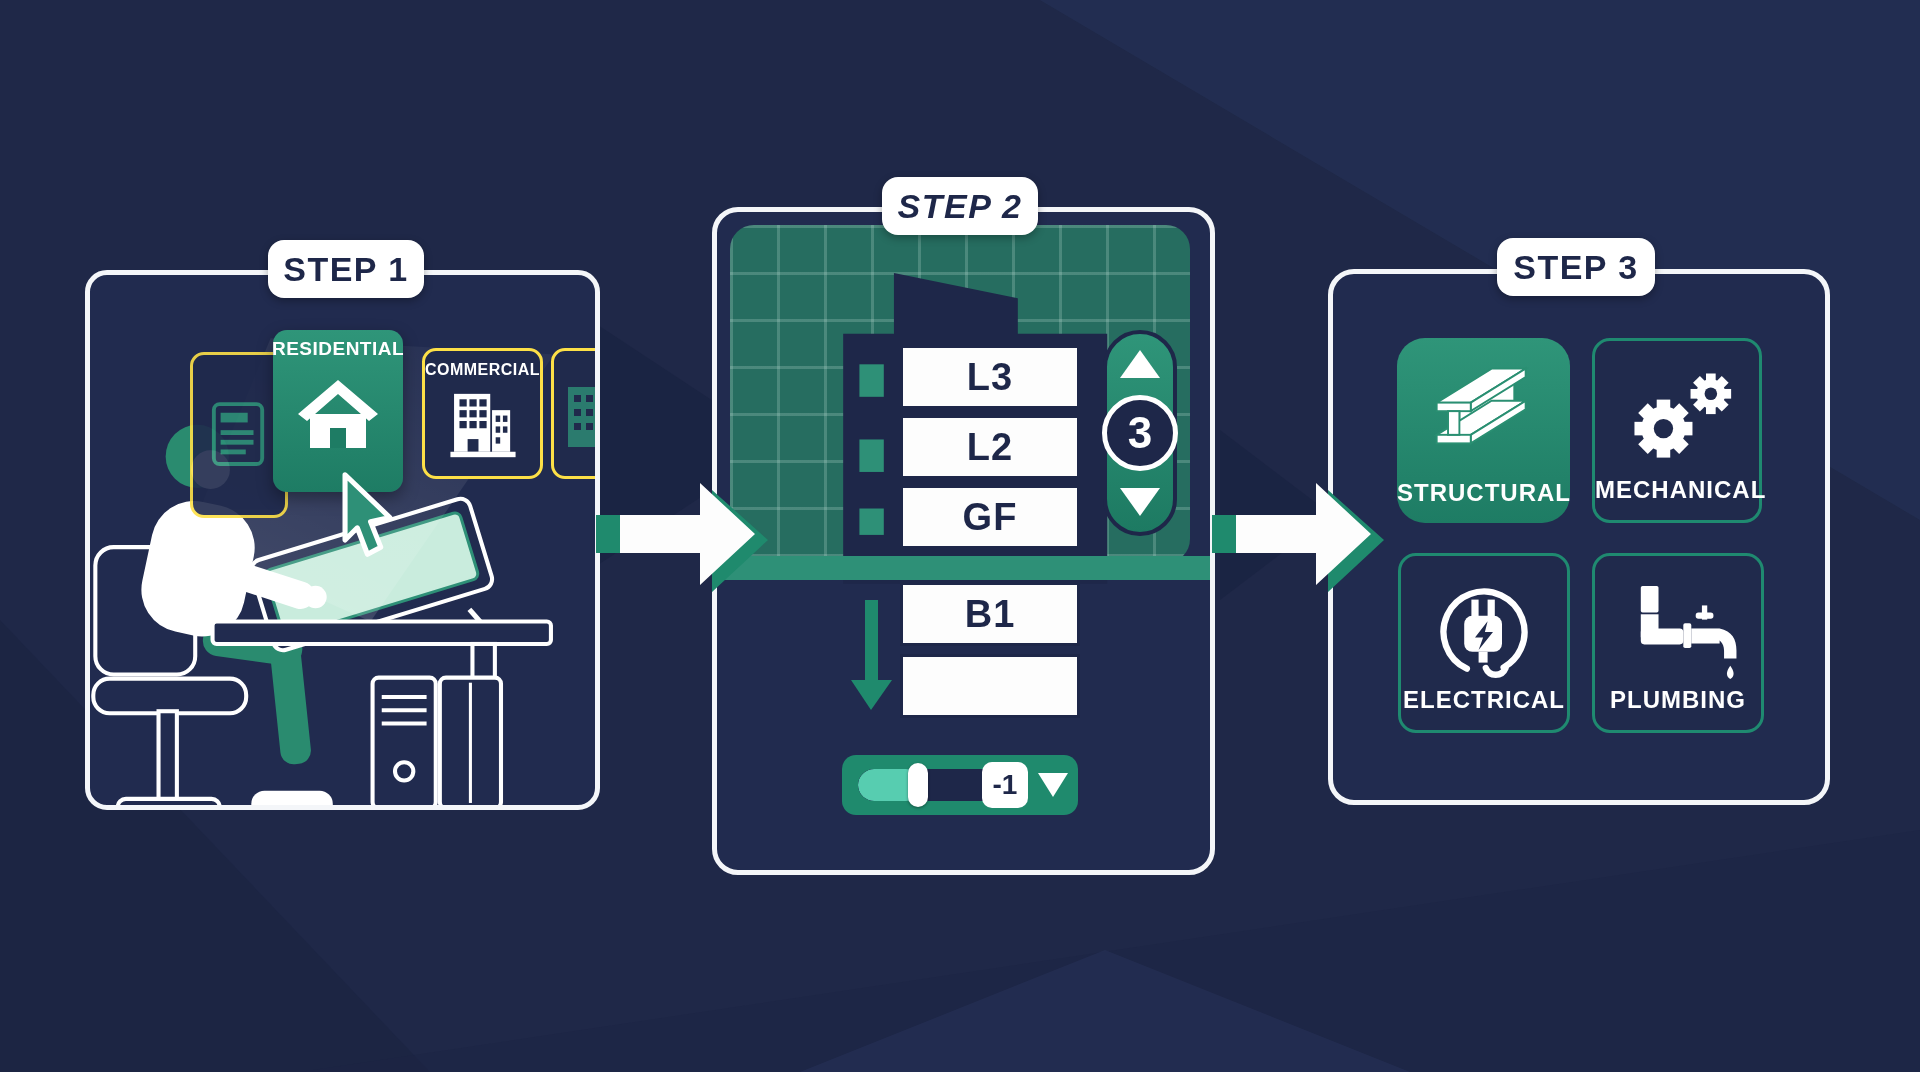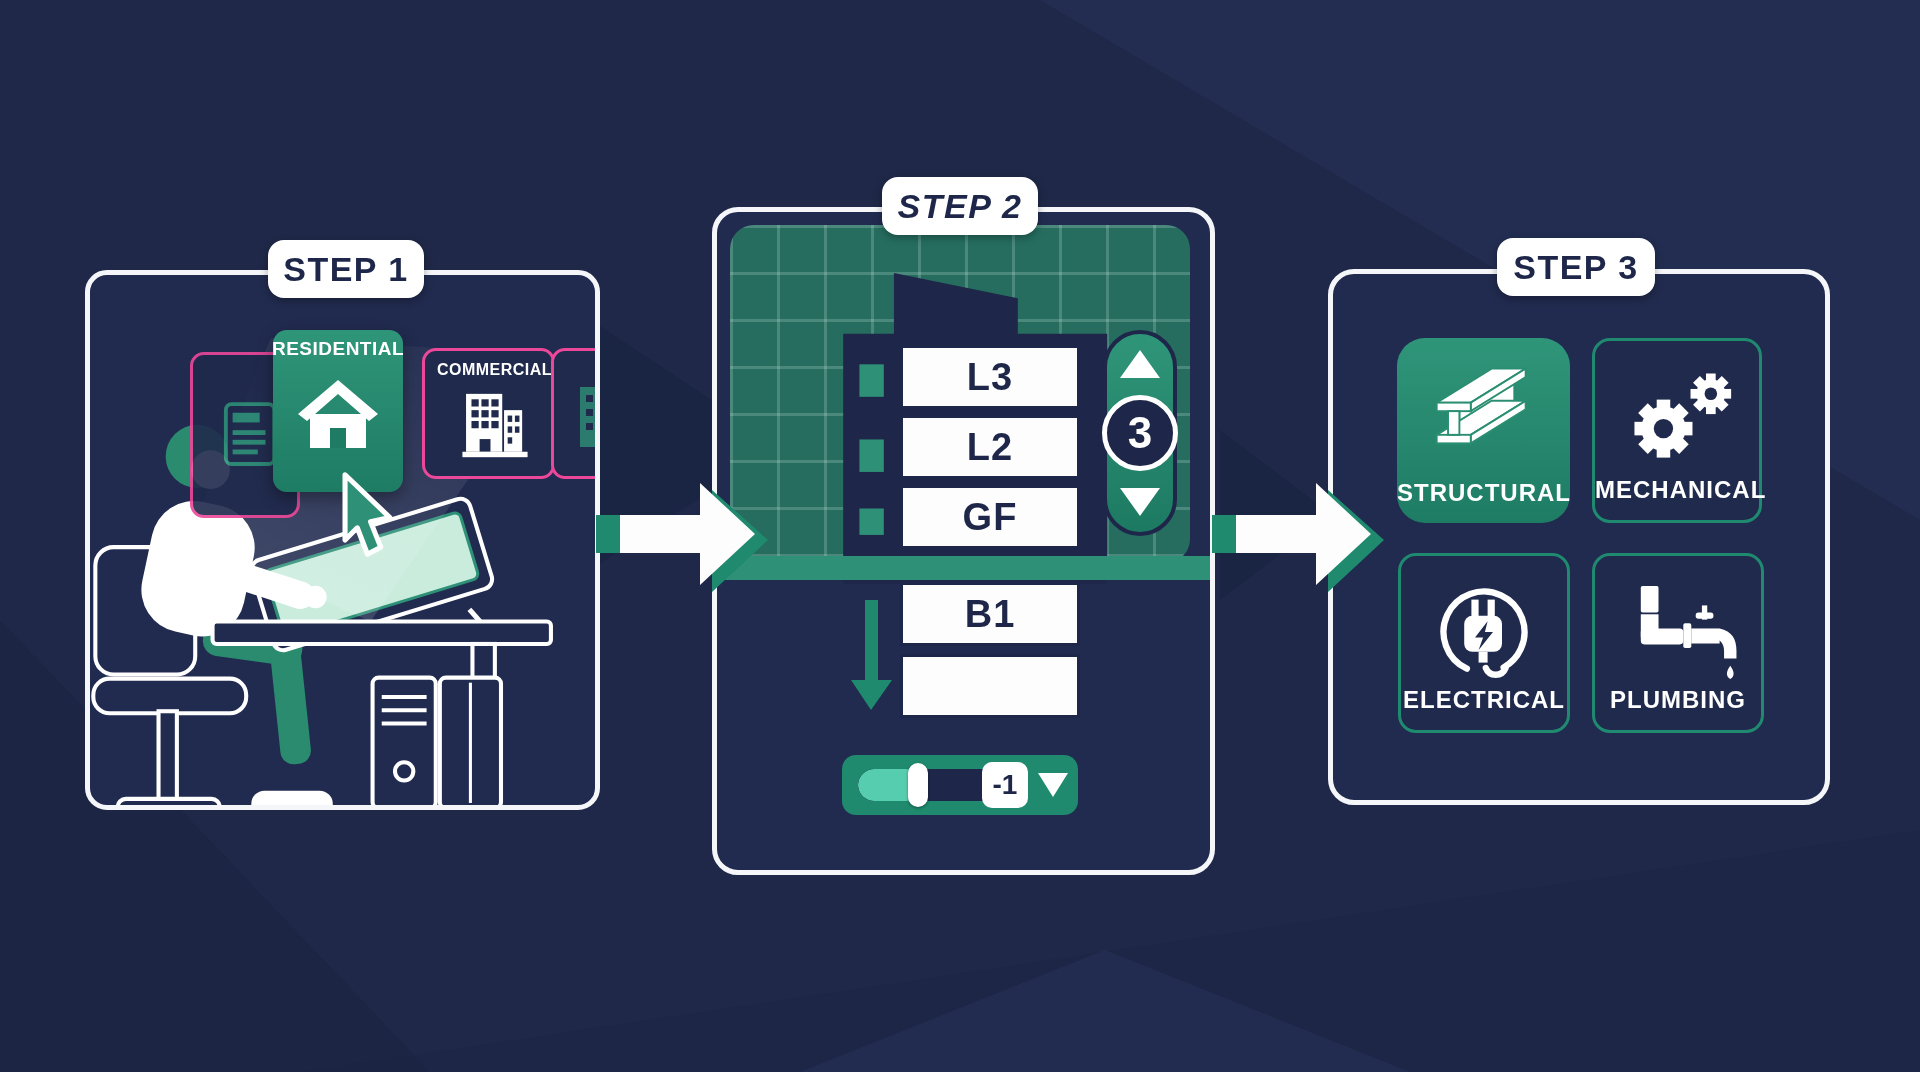--- a/index.html
+++ b/index.html
@@ -8,21 +8,21 @@
   .bg-svg,.arrow-svg{position:absolute;left:0;top:0;width:1920px;height:1072px;pointer-events:none;}
   .bg-svg{z-index:0;}
   .arrow-svg{z-index:4;}
   .panel{position:absolute;background:#212b4f;border:5px solid #f4f6f9;border-radius:26px;overflow:hidden;z-index:2;}
   .badge{position:absolute;background:#ffffff;border-radius:16px;display:flex;align-items:center;justify-content:center;
          font-weight:bold;font-size:34px;color:#1e2749;letter-spacing:1.5px;z-index:6;
          box-shadow:0 3px 8px rgba(0,0,0,.3);}
   
   .tile{position:absolute;border-radius:14px;display:flex;flex-direction:column;align-items:center;}
   .tile-green{background:linear-gradient(180deg,#2f9579,#1e7c64);box-shadow:0 6px 16px rgba(0,0,0,.35);}
-  .tile-outline{background:#202a4c;border:3px solid #ec4899;padding-left:12px;}
+  .tile-outline{background:#202a4c;border:3px solid #fde047;}
   .tile-label{color:#fff;font-weight:bold;letter-spacing:.5px;text-align:center;}
   
   .grid-area{position:absolute;background:#266d60;border-radius:24px;
      background-image:linear-gradient(rgba(205,235,225,.22) 3px,transparent 3px),
                       linear-gradient(90deg,rgba(205,235,225,.22) 3px,transparent 3px);
      background-size:47px 47px;}
   .ground-bar{position:absolute;background:#2e9077;}
   .floor{position:absolute;left:183px;width:180px;height:64px;background:#fdfdfd;border:3px solid #1e2749;
          box-sizing:border-box;display:flex;align-items:center;justify-content:center;
          font-size:38px;font-weight:bold;color:#1e2749;letter-spacing:1px;}

